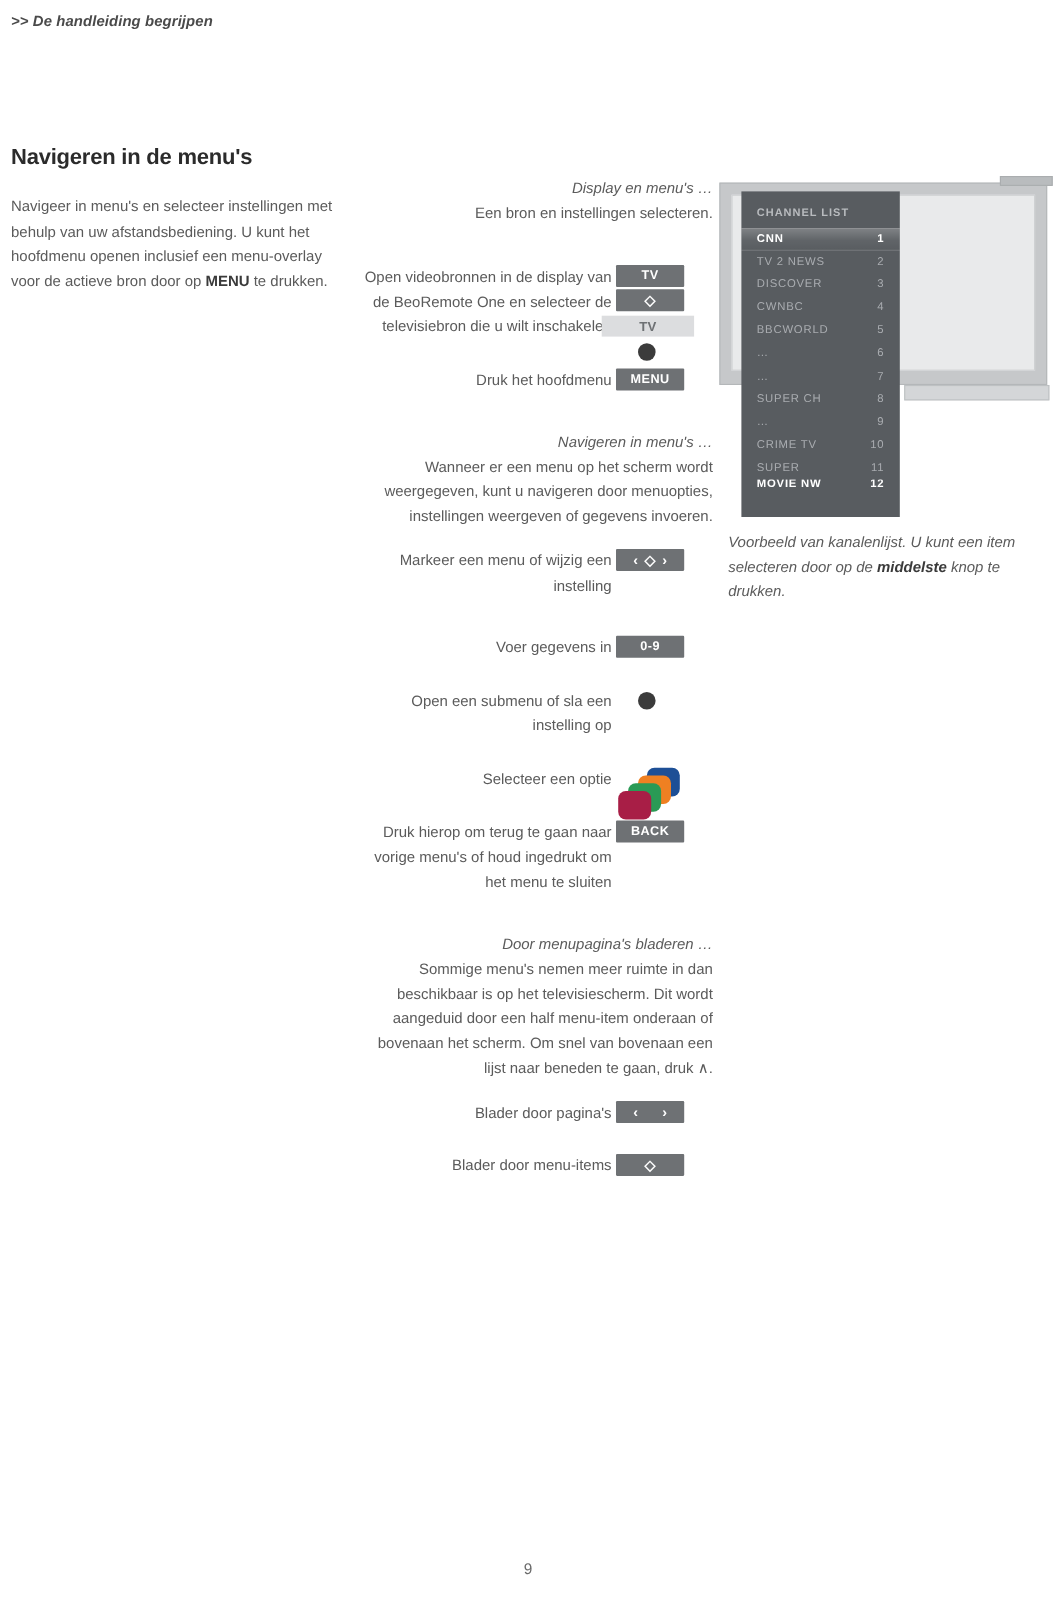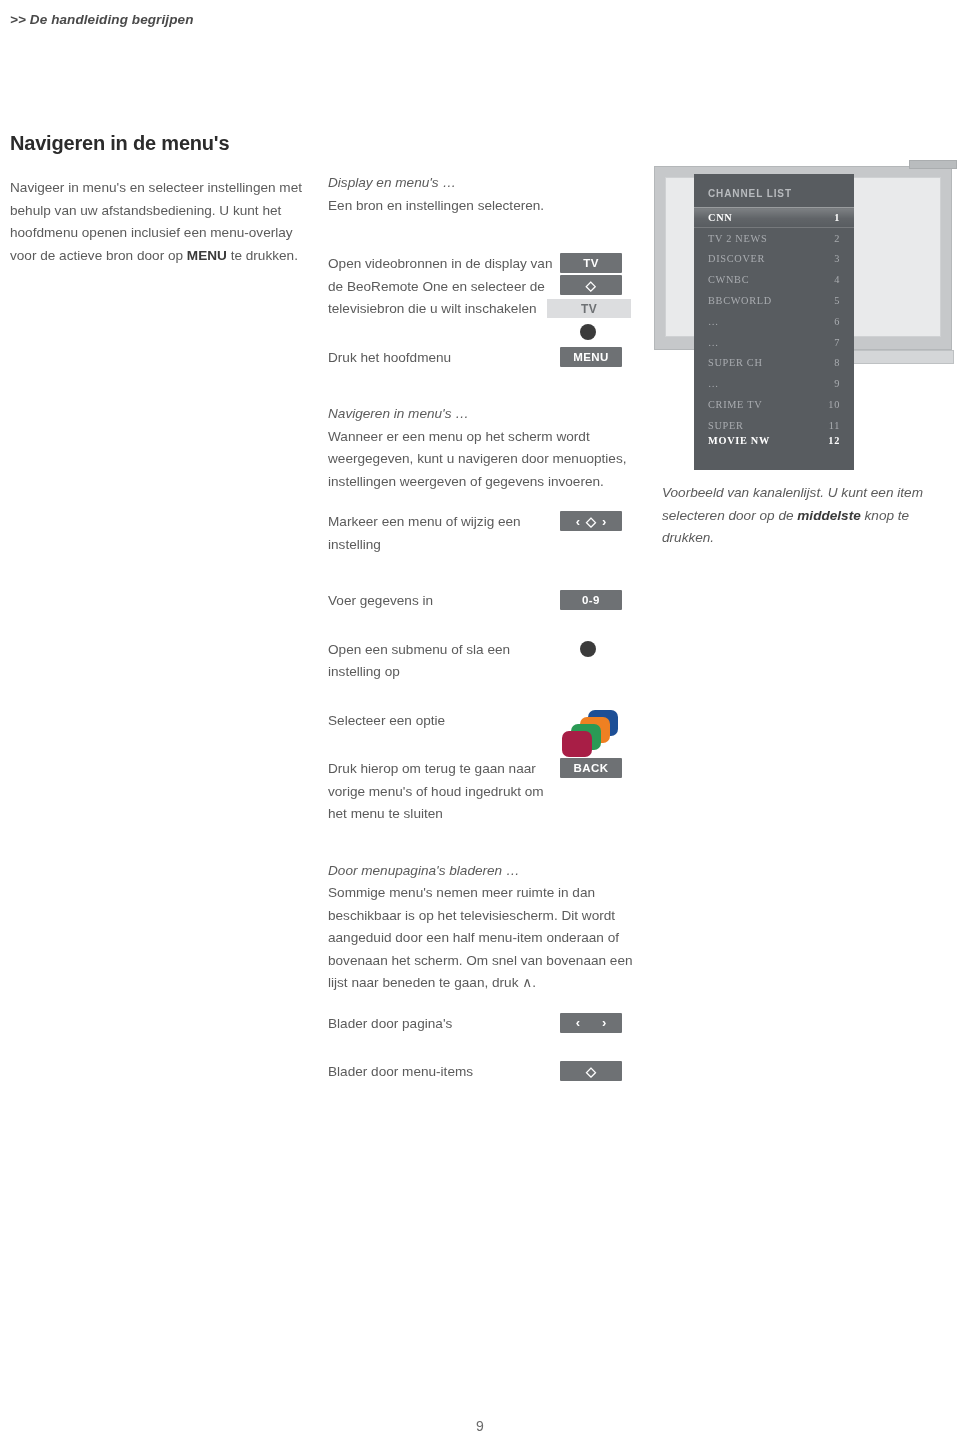--- a/index.html
+++ b/index.html
@@ -21,21 +21,21 @@
     top: 12px;
     font-size: 13.5px;
     font-style: italic;
     font-weight: 600;
     color: #4a4a4a;
     letter-spacing: .1px;
   }
 
   
   .col-left  { position: absolute; left: 10px;  top: 118px; width: 300px; }
-  .col-mid   { position: absolute; left: 328px; top: 172px; width: 320px; }
+  .col-mid   { position: absolute; left: 328px; top: 160px; width: 320px; text-align: right; }
   .col-right { position: absolute; left: 650px; top: 160px; width: 300px; }
 
   h1.page-title {
     font-size: 20px;
     font-weight: 700;
     color: #2b2b2b;
     margin: 14px 0 22px 0;
     letter-spacing: -.2px;
   }
   .body-text {
@@ -188,43 +188,41 @@
     height: 14px;
     background: #d4d6d8;
     border: 1px solid #bec1c3;
   }
 
   
   .channel-list {
     position: absolute;
     left: 24px;
     top: 14px;
-    width: 160px;
+    width: 144px;
     height: 296px;
     background: #585c60;
     padding: 10px 0 0 0;
-    margin-left: 20px;
   }
   .cl-title {
     color: #b8bbbe;
     font-size: 10px;
     font-weight: 600;
     letter-spacing: .9px;
     padding: 4px 14px 8px 14px;
   }
   .cl-row {
     display: flex;
     justify-content: space-between;
     align-items: center;
     padding: 0 14px;
     height: 20.8px;
     font-size: 10.3px;
     letter-spacing: .7px;
     color: #a9acb0;
-    font-family: Liberation Serif, serif;
   }
   .cl-row.selected {
     color: #ffffff;
     font-weight: 700;
     background: linear-gradient(to bottom, rgba(255,255,255,.00) 0%, rgba(255,255,255,.22) 8%, rgba(255,255,255,.05) 55%, rgba(255,255,255,.00) 100%);
     box-shadow: inset 0 1px 0 rgba(255,255,255,.35), inset 0 -1px 0 rgba(255,255,255,.18);
   }
   .cl-row.half {
     color: #ffffff;
     font-weight: 700;

